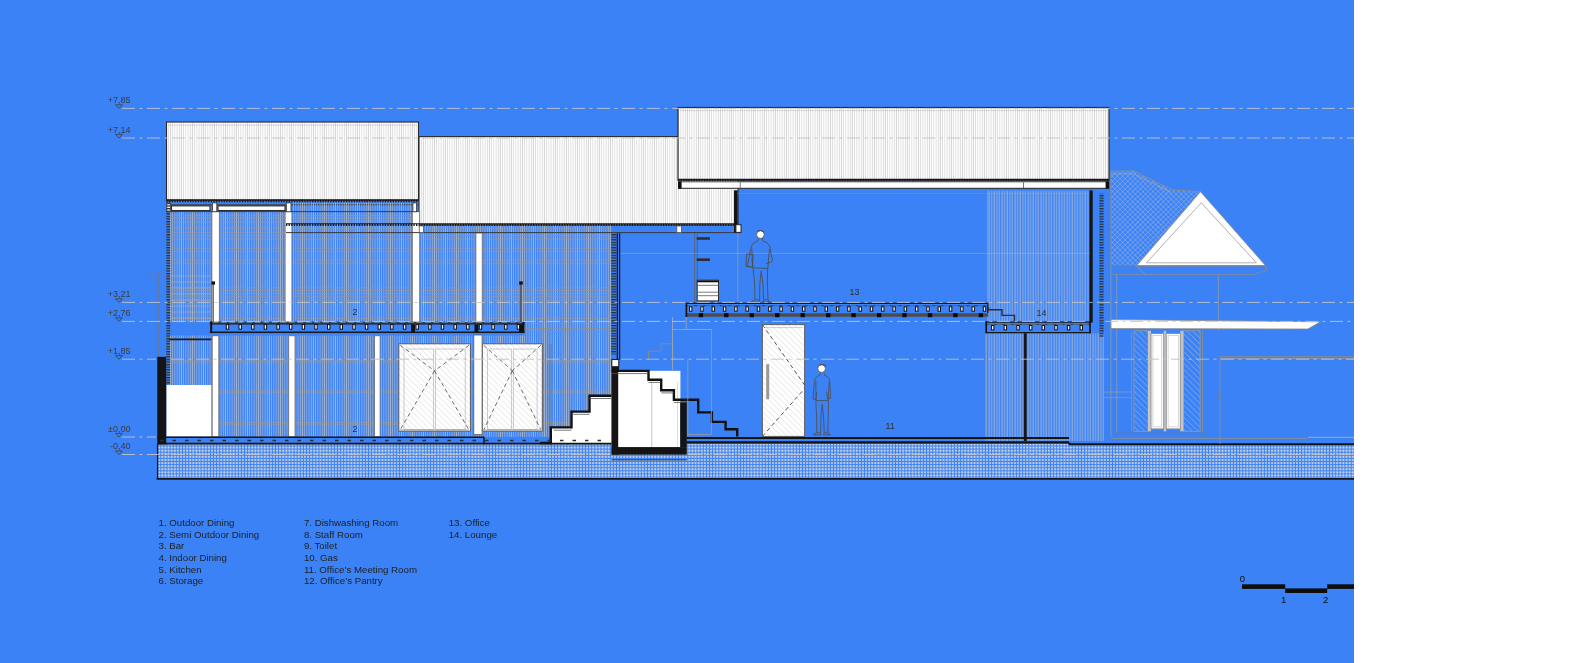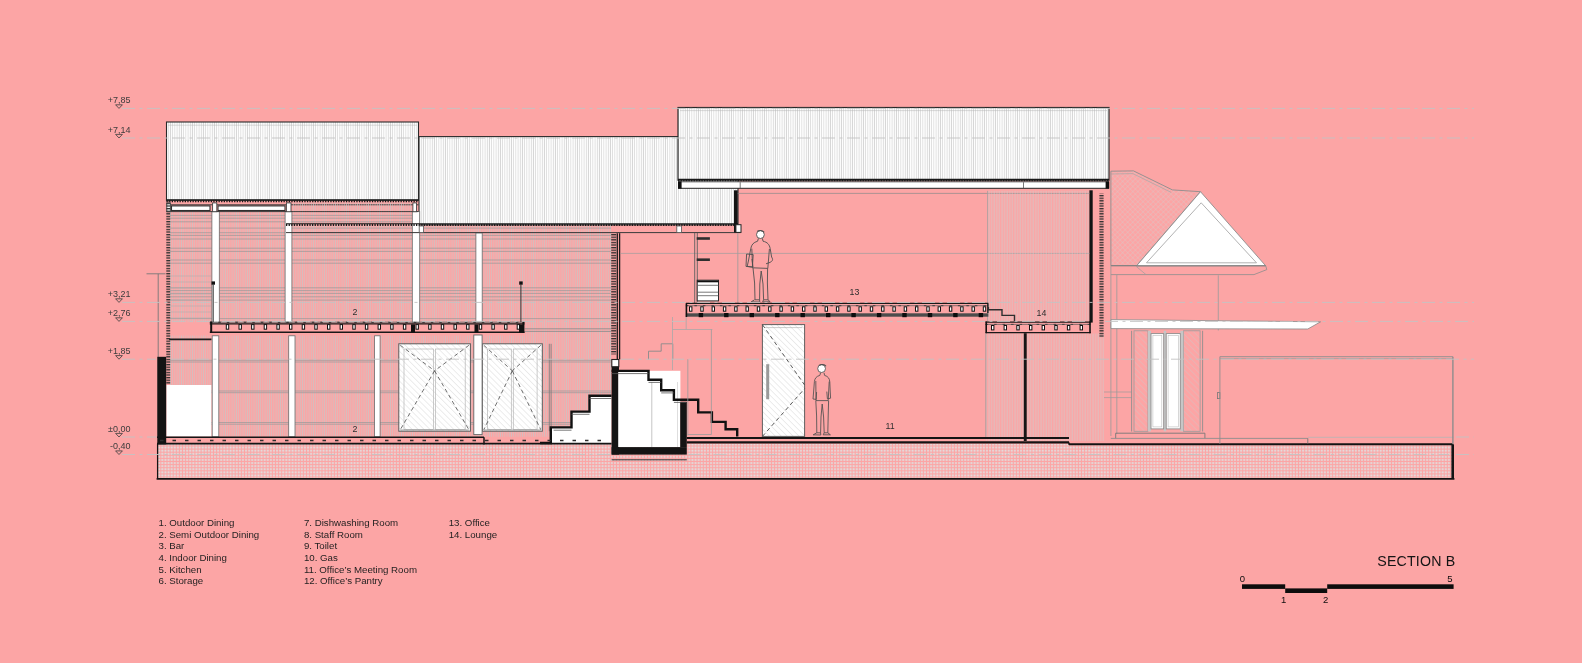--- a/index.html
+++ b/index.html
@@ -1,15 +1,15 @@
 <!DOCTYPE html>
 <html><head><meta charset="utf-8">
 <style>
 html,body{margin:0;padding:0;background:#ffffff;}
-#page{width:1582px;height:663px;position:relative;background:#fca5a5;overflow:hidden;}
+#page{width:1354px;height:663px;position:relative;background:#3b82f6;overflow:hidden;}
 svg{display:block;font-family:"Liberation Sans",sans-serif;}
 </style></head>
 <body>
 <div id="page">
 <svg width="1582" height="663" viewBox="0 0 1582 663" xmlns="http://www.w3.org/2000/svg">
 <defs>
 <pattern id="pv" width="2.2" height="8" patternUnits="userSpaceOnUse">
  <line x1="1" y1="0" x2="1" y2="8" stroke="#c6c6c6" stroke-width="0.7"></line>
 </pattern>
 <pattern id="pv2" width="2.6" height="8" patternUnits="userSpaceOnUse">

